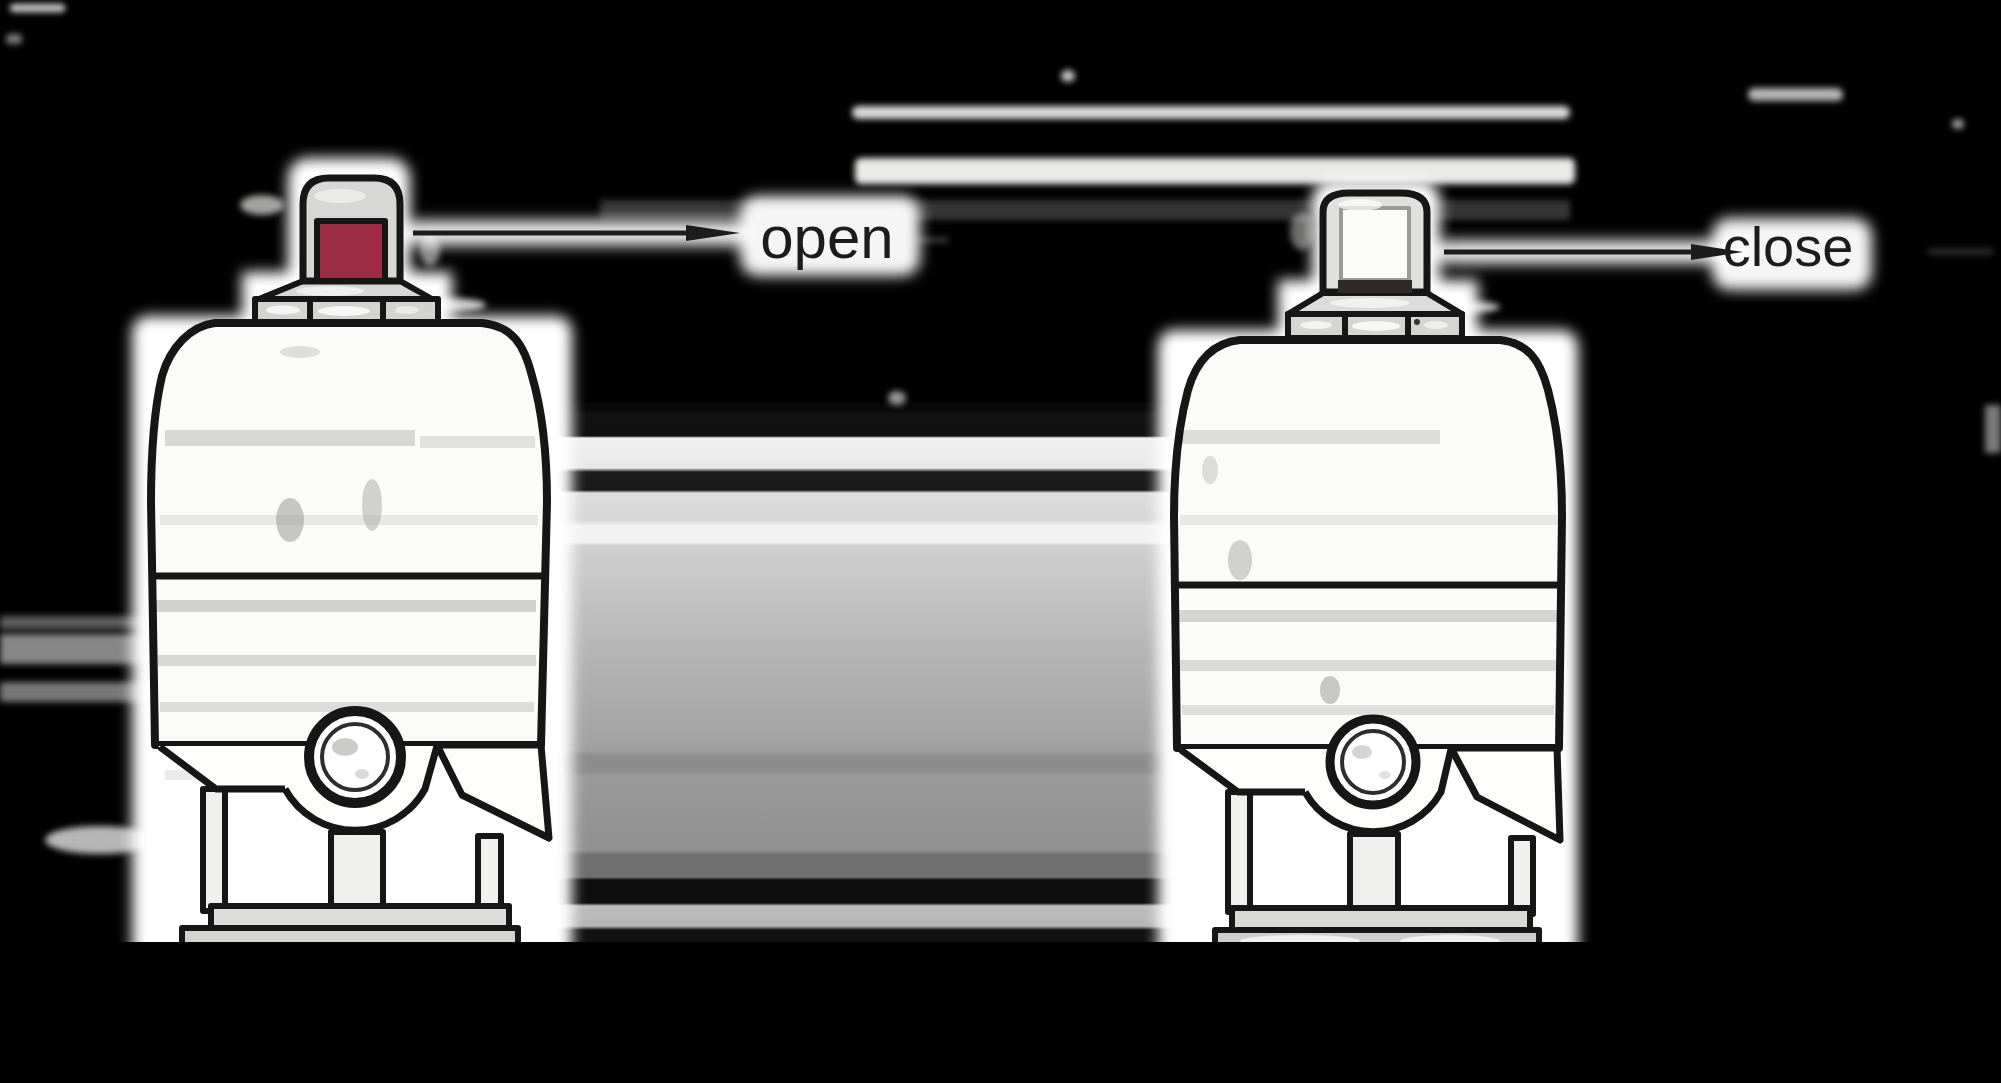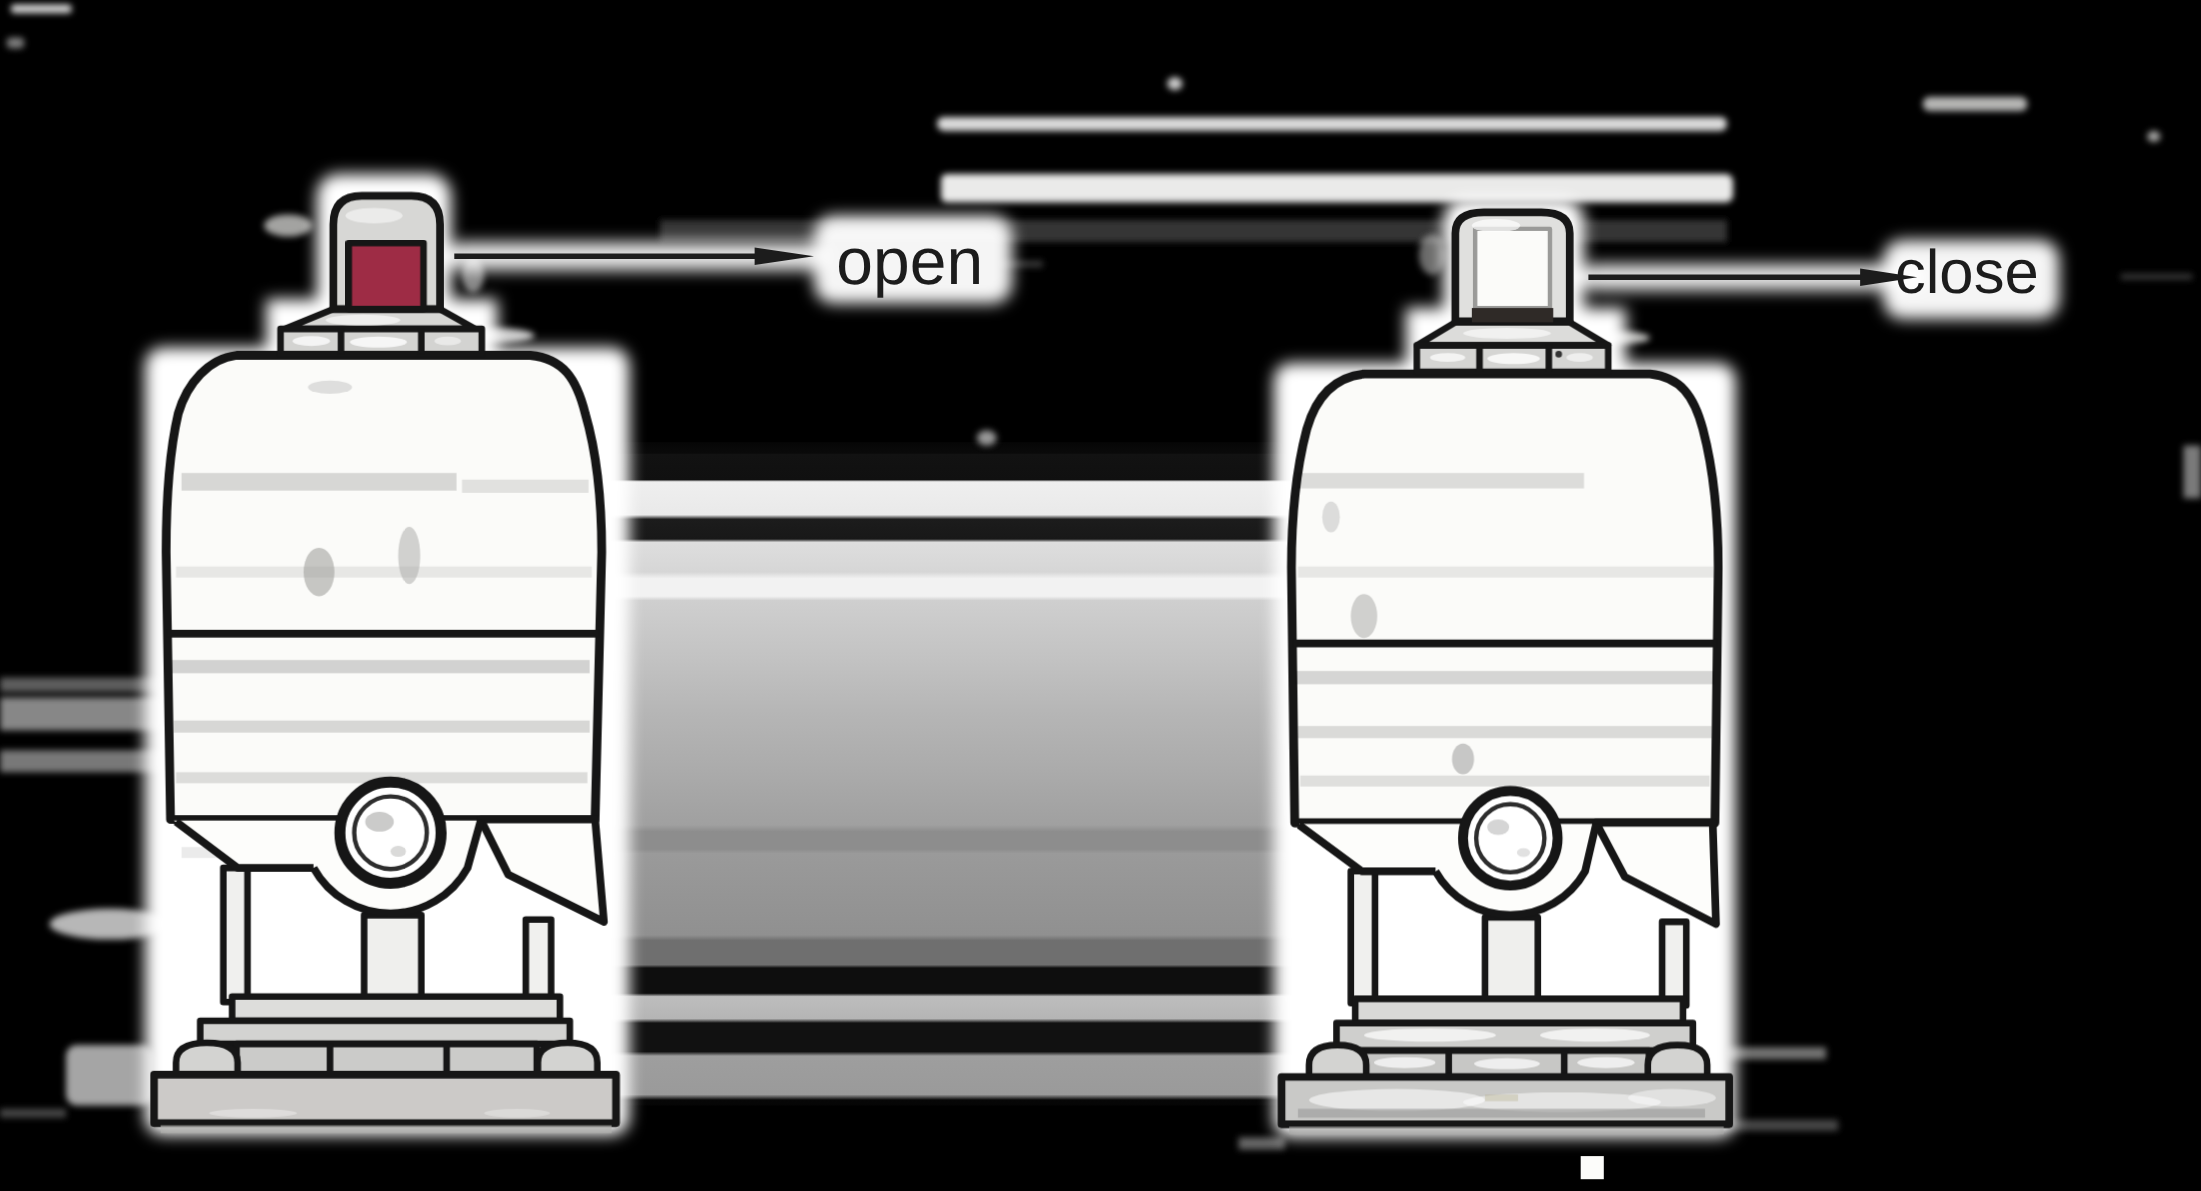--- a/index.html
+++ b/index.html
@@ -1,16 +1,16 @@
 <!DOCTYPE html>
 <html><head>
 <meta charset="utf-8">
 <style>
   html,body{margin:0;padding:0;background:#000;}
-  .stage{position:relative;width:2001px;height:1083px;background:#0369a1;overflow:hidden;
+  .stage{position:relative;width:2001px;height:942px;background:#0369a1;overflow:hidden;
          font-family:"Liberation Sans", sans-serif;}
   svg{display:block}
   text.state-label{fill:#1c1c1c;font-family:"Liberation Sans","DejaVu Sans",sans-serif;}
 </style>
 </head>
 <body>
 
 <div class="stage">
 <svg width="2001" height="1083" viewBox="0 0 2001 1083">
   <defs>

